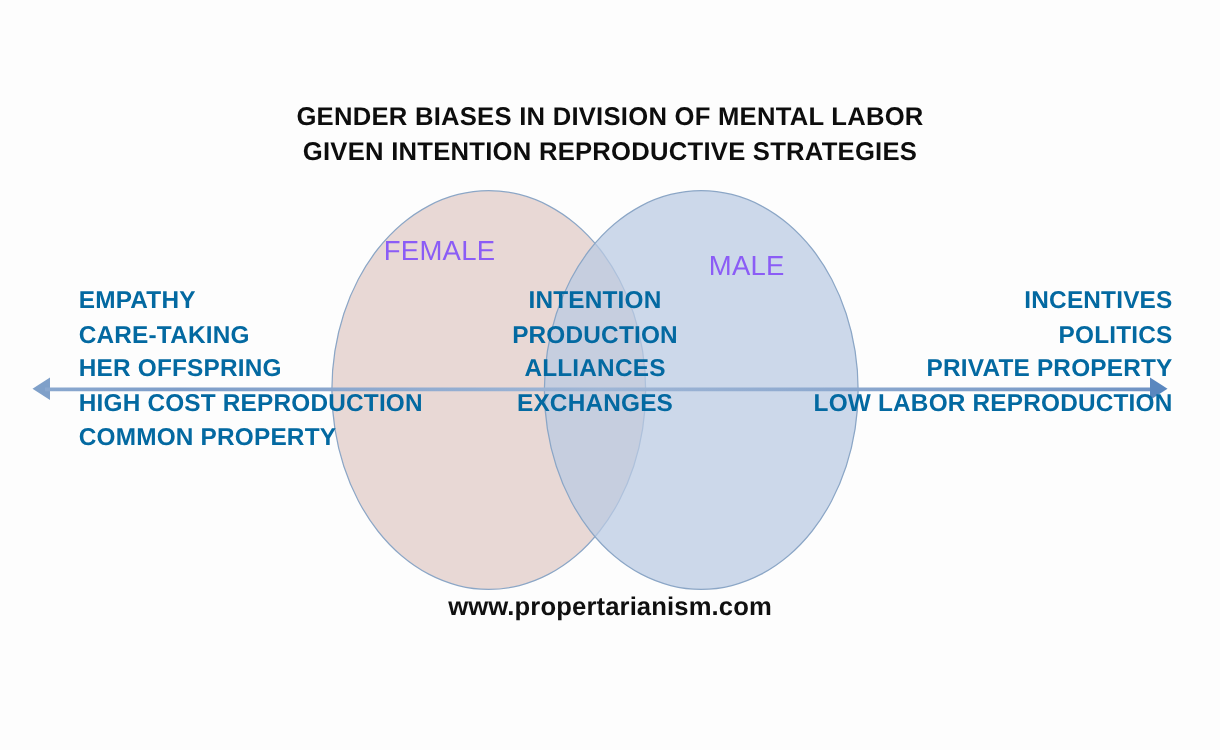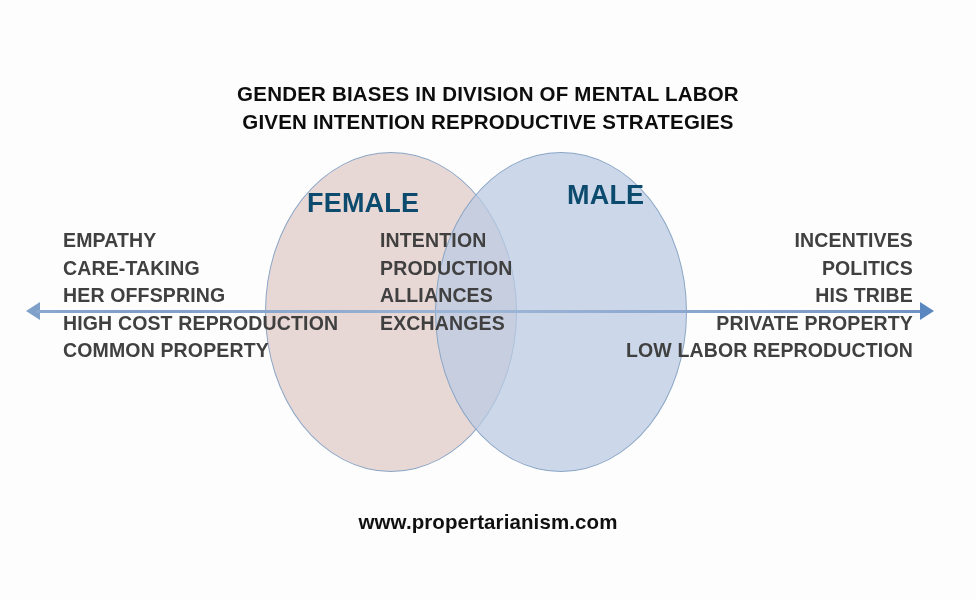--- a/index.html
+++ b/index.html
@@ -80,67 +80,68 @@
     background: rgba(226, 206, 203, 0.80);
   }
   .venn-circle.male {
     left: 435px;
     background: rgba(186, 202, 227, 0.74);
   }
 
   
   .region-label {
     position: absolute;
-    font-size: 27px;
-    font-weight: 700;
-    color: #0c4a6e;
+    font-size: 22px;
+    font-weight: 400;
+    color: #8b5cf6;
     letter-spacing: 0.2px;
     white-space: nowrap;
   }
   .region-label.female-label { left: 307px; top: 188px; }
-  .region-label.male-label   { left: 567px; top: 180px; }
+  .region-label.male-label   { left: 567px; top: 200px; }
 
   
   .term-list {
     position: absolute;
     font-size: 19.5px;
     font-weight: 600;
-    color: #404040;
+    color: #0369a1;
     line-height: 27.5px;
     letter-spacing: 0.15px;
   }
   .term-list .term { display: block; white-space: nowrap; }
 
   .term-list.left-terms {
     left: 0;
     top: 227px;
     width: 352px;
     text-align: left;
     padding-left: 63px;
     box-sizing: border-box;
   }
   .term-list.right-terms {
     right: 0;
     top: 227px;
     width: 352px;
     text-align: right;
-    padding-right: 63px;
+    padding-right: 38px;
     box-sizing: border-box;
   }
   .term-list.center-terms {
     left: 380px;
     top: 227px;
     width: 192px;
+    text-align: center;
   }
 
   
   .footer-url {
     position: absolute;
     left: 0;
-    top: 510px;
+    top: 474px;
     width: 976px;
     text-align: center;
     font-size: 20.5px;
     font-weight: 600;
     color: #101010;
     letter-spacing: 0.1px;
   }
 </style>
 </head>
 <body>
@@ -175,20 +176,19 @@
   <div class="term-list center-terms">
     <span class="term">INTENTION</span>
     <span class="term">PRODUCTION</span>
     <span class="term">ALLIANCES</span>
     <span class="term">EXCHANGES</span>
   </div>
 
   <div class="term-list right-terms">
     <span class="term">INCENTIVES</span>
     <span class="term">POLITICS</span>
-    <span class="term">HIS TRIBE</span>
     <span class="term">PRIVATE PROPERTY</span>
     <span class="term">LOW LABOR REPRODUCTION</span>
   </div>
 
   <div class="footer-url">www.propertarianism.com</div>
 
 </div>
 
 </body></html>

